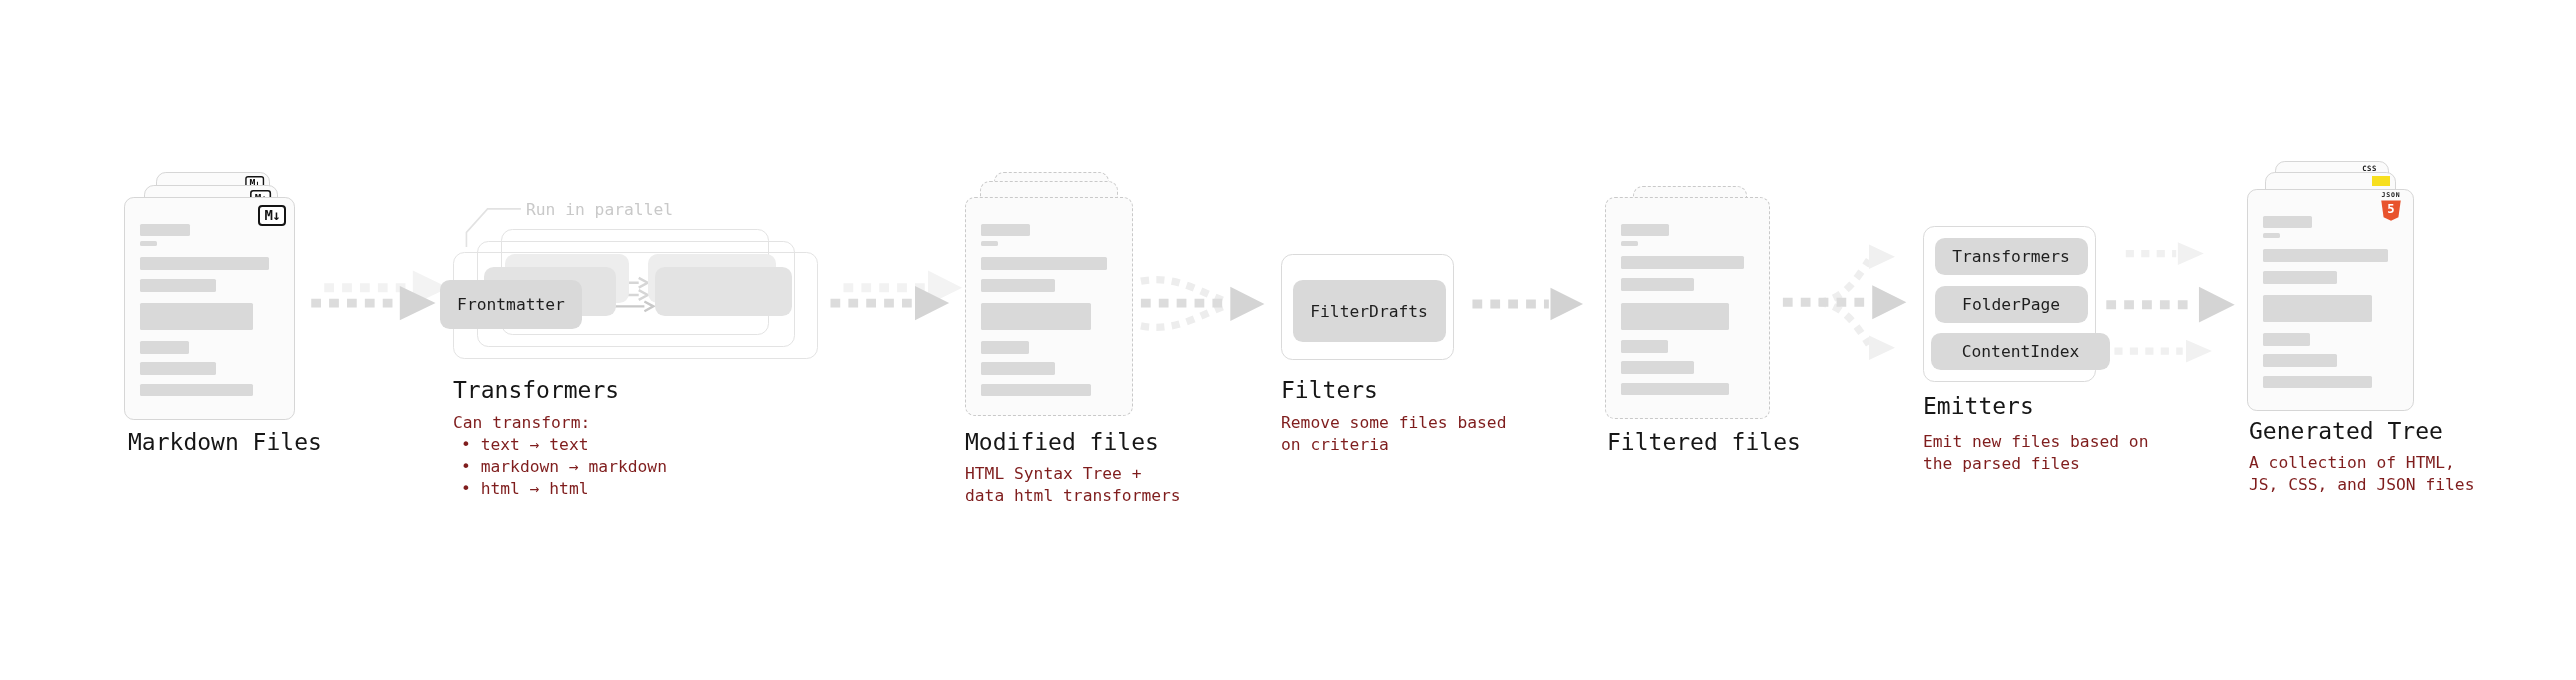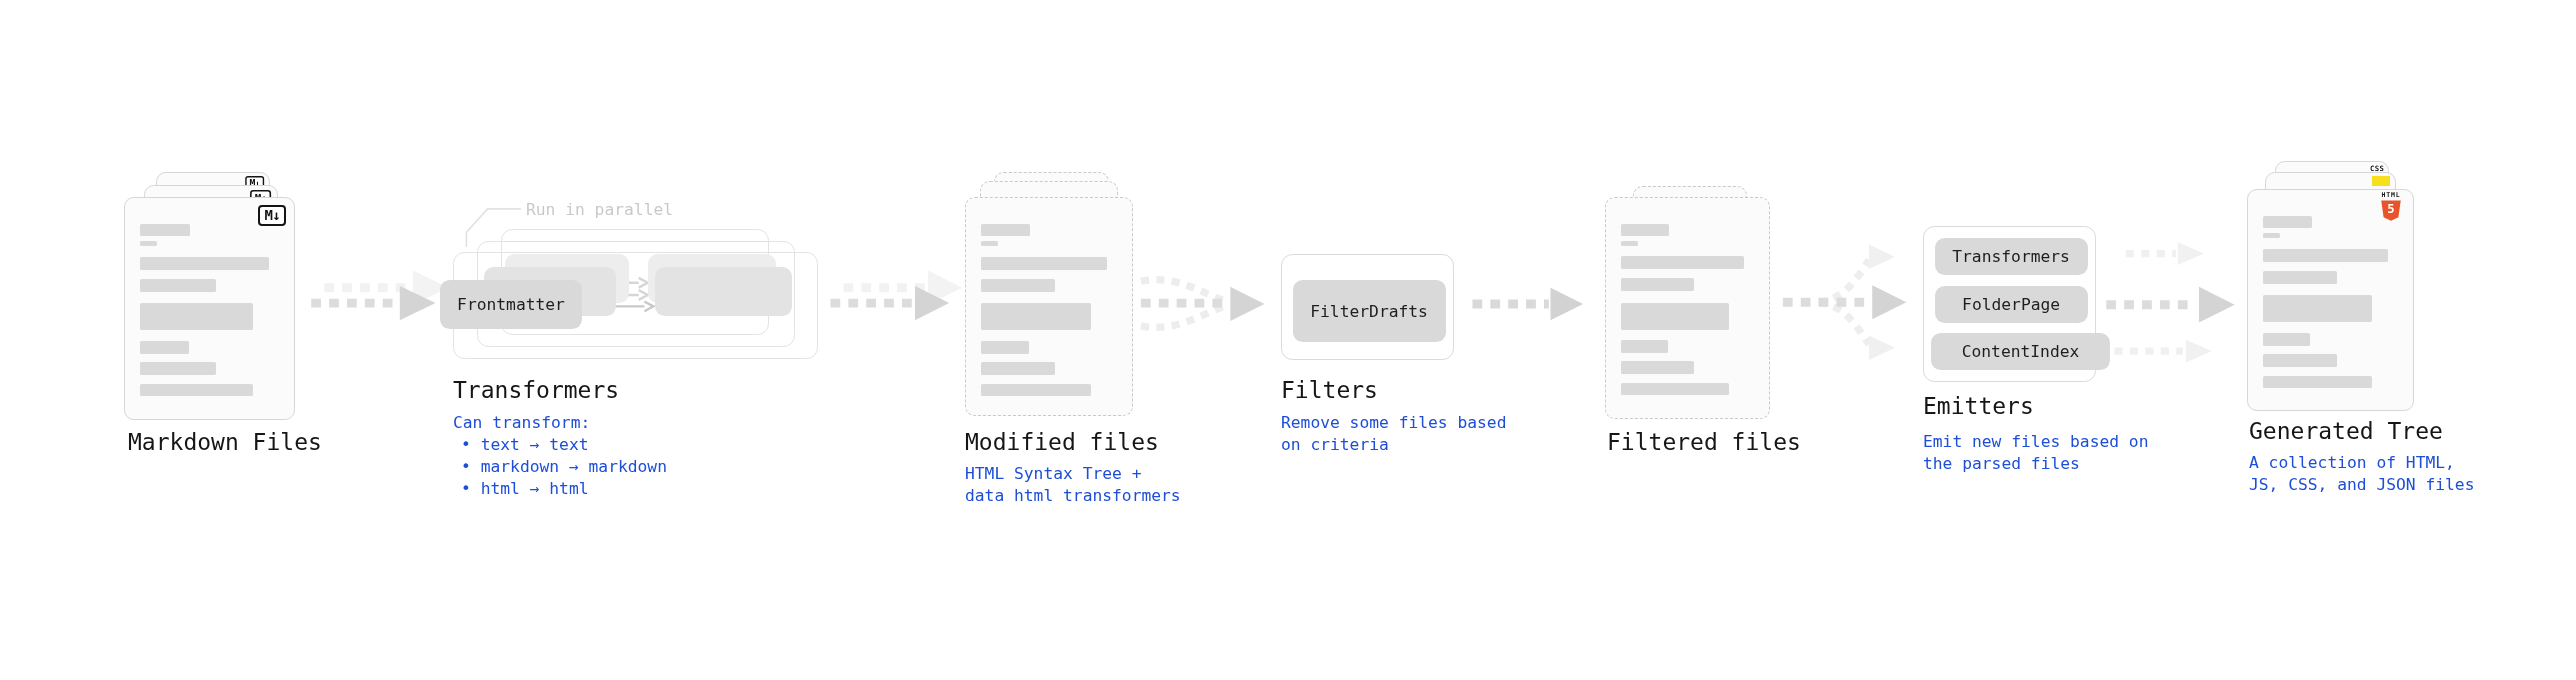--- a/index.html
+++ b/index.html
@@ -22,21 +22,21 @@
   
   .md-badge{
     position:absolute;top:6.5px;right:8.1px;border:2.4px solid #141414;border-radius:4.1px;
     background:#ffffff;font-weight:bold;font-size:14px;line-height:17px;padding:0 4.1px;
     color:#141414;letter-spacing:-0.8px;
   }
   .md-badge.small{transform:scale(.78);transform-origin:top right;top:4.1px;right:5.7px;}
   .md-badge.tiny{transform:scale(.7);transform-origin:top right;top:3.3px;right:4.9px;}
 
   
-  .css-badge{position:absolute;top:3px;right:4.1px;text-align:right;}
+  .css-badge{position:absolute;top:3px;right:4.1px;text-align:left;}
   .css-badge .css-word{font-size:7.3px;font-weight:bold;color:#141414;line-height:7.3px;letter-spacing:0.4px;}
   .css-badge .css-bar{width:22px;height:3.3px;background:#2d62e8;margin-top:0.8px;border-radius:0.8px;}
   .js-badge{position:absolute;top:2.4px;right:4.9px;width:18px;height:9.8px;background:#f7df1e;}
   .html5-badge{position:absolute;top:2.4px;right:9.8px;text-align:center;width:24.4px;}
   .html5-word{font-size:6.5px;font-weight:bold;color:#141414;letter-spacing:0.8px;line-height:7.3px;}
   .html5-shield{
     width:19.5px;height:20.3px;margin:0.8px auto 0;background:#e8532c;color:#ffffff;
     font-size:12.2px;font-weight:bold;line-height:19.5px;
     clip-path:polygon(0 0,100% 0,88% 82%,50% 100%,12% 82%);
   }
@@ -46,21 +46,21 @@
   .fbox{position:absolute;border:1.6px solid #dadada;border-radius:11.4px;box-sizing:border-box;background:#ffffff;}
   .pill{
     position:absolute;background:#d9d9d9;border-radius:9.8px;display:flex;
     align-items:center;justify-content:center;font-size:16.3px;color:#1e1e1e;box-sizing:border-box;
   }
   .pill.ghost1{background:#e3e3e3;}
   .pill.ghost2{background:#ededed;}
 
   
   .h{position:absolute;font-size:23px;font-weight:500;color:#161616;white-space:nowrap;}
-  .desc{position:absolute;font-size:16.3px;line-height:22px;color:#1d4ed8;white-space:nowrap;}
+  .desc{position:absolute;font-size:16.3px;line-height:22px;color:#7f1d1d;white-space:nowrap;}
   .desc .indent{padding-left:8.1px;}
   .annotation{position:absolute;font-size:16.3px;color:#c9c9c9;white-space:nowrap;}
 </style>
 </head>
 <body>
 
 <div id="canvas">
 
   <svg id="arrows" width="2576" height="681" viewBox="0 0 3170 838">
 
@@ -233,21 +233,21 @@
       <div class="css-badge">
         <div class="css-word">CSS</div>
         <div class="css-bar"></div>
       </div>
     </div>
     <div class="doc-card" style="left:18px;top:11.4px;width:131px;height:73px">
       <div class="js-badge"></div>
     </div>
     <div class="doc-card" style="left:0;top:28px;width:167px;height:222px">
       <div class="html5-badge">
-        <div class="html5-word">HTML</div>
+        <div class="html5-word">JSON</div>
         <div class="html5-shield">5</div>
       </div>
     <div class="bars">
           <div class="bar" style="width: 37%; height: 12.2px; margin-top: 26px;"></div>
           <div class="bar" style="width: 13%; height: 4.9px; margin-top: 4.9px;"></div>
           <div class="bar" style="width: 95%; height: 13px; margin-top: 10.6px;"></div>
           <div class="bar" style="width: 56%; height: 13px; margin-top: 9px;"></div>
           <div class="bar" style="width: 83%; height: 27px; margin-top: 11.4px;"></div>
           <div class="bar" style="width: 36%; height: 13px; margin-top: 10.6px;"></div>
           <div class="bar" style="width: 56%; height: 13px; margin-top: 8.1px;"></div>

